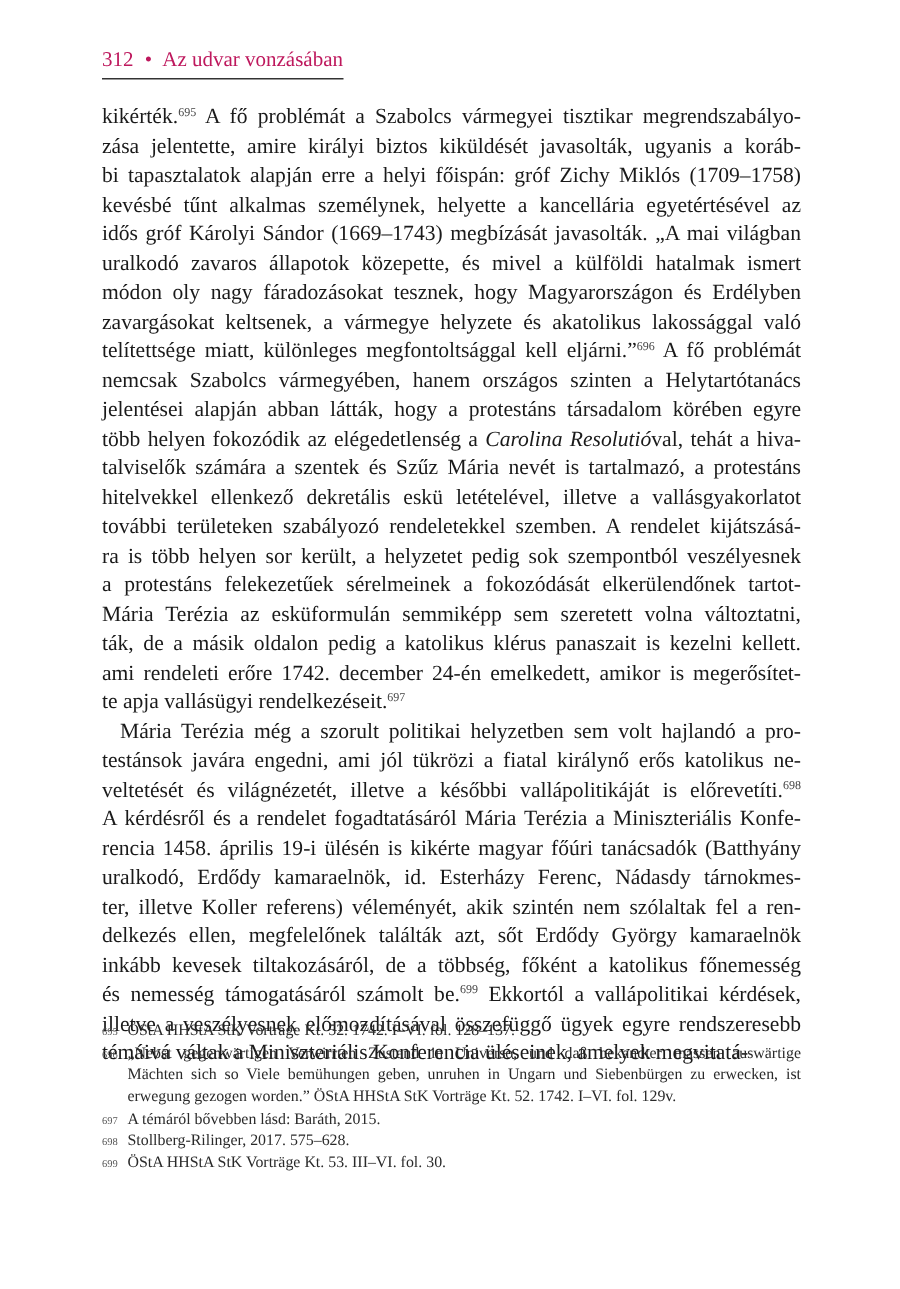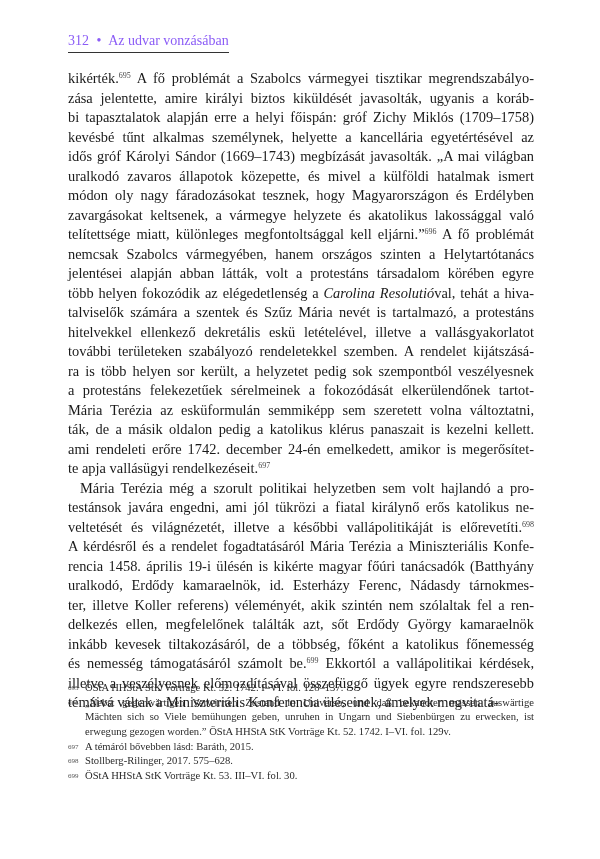--- a/index.html
+++ b/index.html
@@ -1,21 +1,21 @@
 <!DOCTYPE html>
 <html><head>
 <meta charset="utf-8">
 <style>
   html, body { margin: 0; padding: 0; background: #ffffff; }
   body { width: 600px; height: 859px; position: relative; overflow: hidden; color: #1a1a1a; }
   .page { position: absolute; left: 0; top: 0; width: 600px; height: 859px; background: #fff; }
   .running-head {
     position: absolute; left: 68px; top: 32px;
     font-family: "Liberation Serif", "DejaVu Serif", serif;
-    font-size: 14px; line-height: 18px; color: #8b5cf6;
+    font-size: 14px; line-height: 18px; color: #be185d;
     padding-bottom: 2px; border-bottom: 1px solid #333; white-space: nowrap;
   }
   .body-text {
     position: absolute; left: 68px; top: 69px; width: 466px;
     font-family: Liberation Serif, serif;
     font-size: 14.4px; line-height: 19.5px; color: #1a1a1a;
   }
   .line { display: block; height: 19.5px; white-space: nowrap; text-align: justify; text-align-last: justify; }
   .line.last { text-align-last: left; }
   .line.indent { padding-left: 12px; }
@@ -46,21 +46,21 @@
         <span class="line">kikérték.<sup class="fn">695</sup> A fő problémát a Szabolcs vármegyei tisztikar megrendszabályo-</span>
         <span class="line">zása jelentette, amire királyi biztos kiküldését javasolták, ugyanis a koráb-</span>
         <span class="line">bi tapasztalatok alapján erre a helyi főispán: gróf Zichy Miklós (1709–1758)</span>
         <span class="line">kevésbé tűnt alkalmas személynek, helyette a kancellária egyetértésével az</span>
         <span class="line">idős gróf Károlyi Sándor (1669–1743) megbízását javasolták. „A mai világban</span>
         <span class="line">uralkodó zavaros állapotok közepette, és mivel a külföldi hatalmak ismert</span>
         <span class="line">módon oly nagy fáradozásokat tesznek, hogy Magyarországon és Erdélyben</span>
         <span class="line">zavargásokat keltsenek, a vármegye helyzete és akatolikus lakossággal való</span>
         <span class="line">telítettsége miatt, különleges megfontoltsággal kell eljárni.”<sup class="fn">696</sup> A fő problémát</span>
         <span class="line">nemcsak Szabolcs vármegyében, hanem országos szinten a Helytartótanács</span>
-        <span class="line">jelentései alapján abban látták, volt a protestáns társadalom körében egyre</span>
+        <span class="line">jelentései alapján abban látták, hogy a protestáns társadalom körében egyre</span>
         <span class="line">több helyen fokozódik az elégedetlenség a <em>Carolina Resolutió</em>val, tehát a hiva-</span>
         <span class="line">talviselők számára a szentek és Szűz Mária nevét is tartalmazó, a protestáns</span>
         <span class="line">hitelvekkel ellenkező dekretális eskü letételével, illetve a vallásgyakorlatot</span>
         <span class="line">további területeken szabályozó rendeletekkel szemben. A rendelet kijátszásá-</span>
         <span class="line">ra is több helyen sor került, a helyzetet pedig sok szempontból veszélyesnek</span>
         <span class="line">a protestáns felekezetűek sérelmeinek a fokozódását elkerülendőnek tartot-</span>
         <span class="line">Mária Terézia az esküformulán semmiképp sem szeretett volna változtatni,</span>
         <span class="line">ták, de a másik oldalon pedig a katolikus klérus panaszait is kezelni kellett.</span>
         <span class="line">ami rendeleti erőre 1742. december 24-én emelkedett, amikor is megerősítet-</span>
         <span class="line last">te apja vallásügyi rendelkezéseit.<sup class="fn">697</sup></span>

